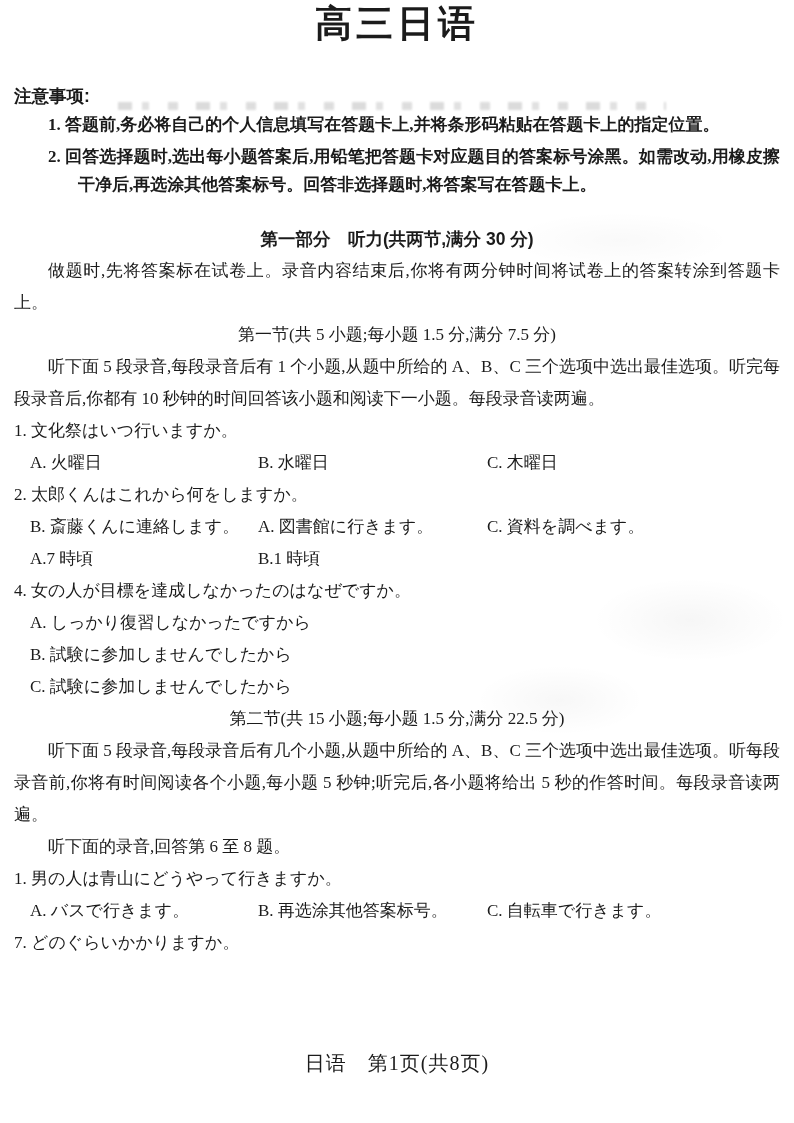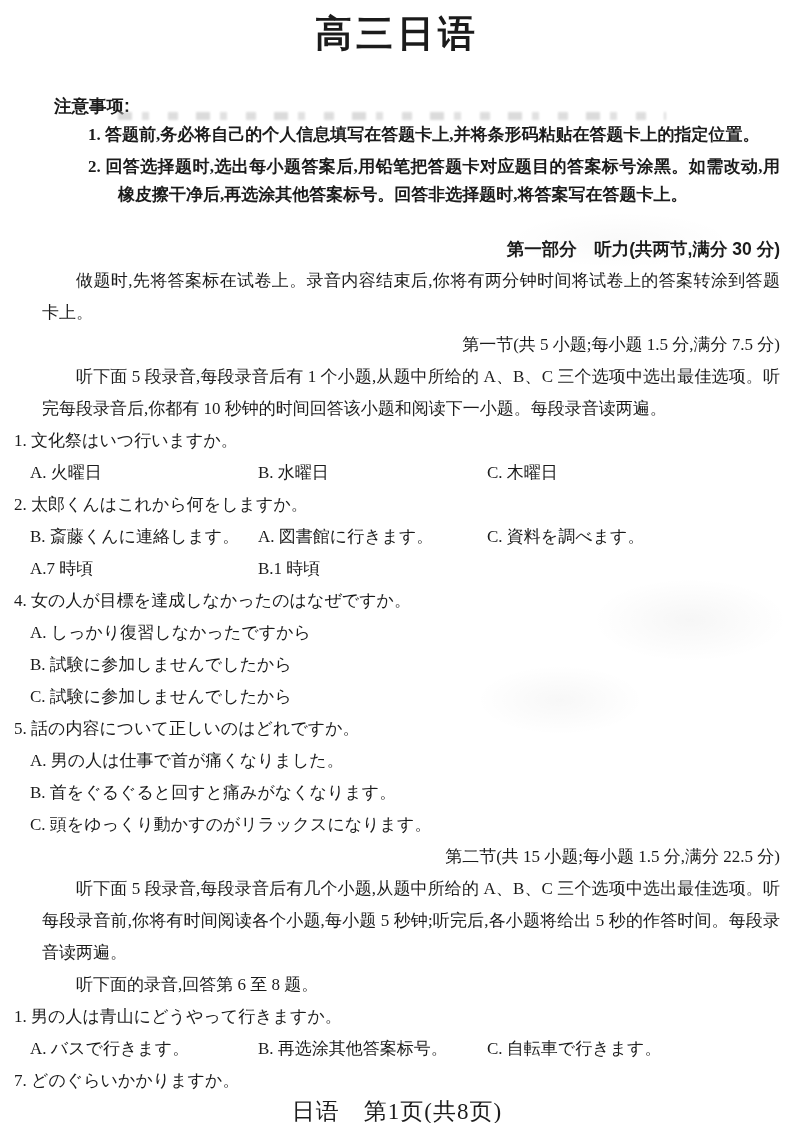--- a/index.html
+++ b/index.html
@@ -17,30 +17,30 @@
     position: absolute; inset: 0;
     pointer-events: none;
     background:
       radial-gradient(140px 60px at 690px 620px, rgba(0,0,0,0.035), transparent 70%),
       radial-gradient(120px 50px at 560px 700px, rgba(0,0,0,0.03), transparent 70%),
       radial-gradient(160px 40px at 620px 240px, rgba(0,0,0,0.025), transparent 70%);
   }
   .page { padding: 0 14px; position: relative; }
 
   .title {
-    margin-top: 10px;
+    margin-top: 0;
     height: 48px; line-height: 48px;
     text-align: center;
     font-family: "Liberation Sans", "DejaVu Sans", sans-serif;
     font-weight: bold;
     font-size: 37px;
     letter-spacing: 4px;
   }
 
-  .notice { margin-top: 37px; margin-left: 40px; }
+  .notice { margin-top: 37px; }
   .notice-heading {
     font-family: "Liberation Sans", "DejaVu Sans", sans-serif;
     font-weight: bold;
     font-size: 17.5px; line-height: 22px;
   }
   .notice-item {
     font-size: 17px; line-height: 28px;
     padding-left: 64px; text-indent: -30px;
     font-weight: 600;
     text-align: justify;
@@ -55,46 +55,45 @@
     background: repeating-linear-gradient(90deg,
       #bfbfbf 0 14px, transparent 14px 24px,
       #c9c9c9 24px 31px, transparent 31px 50px,
       #c3c3c3 50px 60px, transparent 60px 78px);
     filter: blur(1.3px);
     opacity: 0.55;
   }
 
   .main { font-size: 17px; line-height: 32px; margin-top: 24px; }
 
-  .part-heading, .section-heading { text-align: right; }
+  .part-heading, .section-heading { text-align: center; }
   .part-heading {
     font-family: "Liberation Sans", "DejaVu Sans", sans-serif;
     font-weight: bold;
     font-size: 17.5px;
   }
   .para {
     text-indent: 34px;
     text-align: justify;
-    margin-left: 28px;
   }
   .q-stem { text-align: justify; }
 
   .q-options.row {
     display: grid;
     grid-template-columns: 228px 229px auto;
     padding-left: 16px;
     font-family: Liberation Serif, serif;
   }
   .q-options.stack .opt { display: block; padding-left: 16px; }
 
   .footer {
     position: absolute;
-    left: 0; right: 0; top: 1086px;
+    left: 0; right: 0; top: 1050px;
     text-align: center;
-    font-size: 23px;
+    font-size: 20px;
     letter-spacing: 1px;
   }
 </style>
 </head>
 <body>
 
 <div class="page">
 
   <div class="title">高三日语</div>
 
@@ -141,28 +140,20 @@
 
     <div class="question">
       <div class="q-stem">4. 女の人が目標を達成しなかったのはなぜですか。</div>
       <div class="q-options stack">
         <span class="opt">A. しっかり復習しなかったですから</span>
         <span class="opt">B. 試験に参加しませんでしたから</span>
         <span class="opt">C. 試験に参加しませんでしたから</span>
       </div>
     </div>
 
-    <div class="question">
-      <div class="q-stem">5. 話の内容について正しいのはどれですか。</div>
-      <div class="q-options stack">
-        <span class="opt">A. 男の人は仕事で首が痛くなりました。</span>
-        <span class="opt">B. 首をぐるぐると回すと痛みがなくなります。</span>
-        <span class="opt">C. 頭をゆっくり動かすのがリラックスになります。</span>
-      </div>
-    </div>
 
     <div class="section-heading">第二节(共 15 小题;每小题 1.5 分,满分 22.5 分)</div>
     <div class="para">听下面 5 段录音,每段录音后有几个小题,从题中所给的 A、B、C 三个选项中选出最佳选项。听每段录音前,你将有时间阅读各个小题,每小题 5 秒钟;听完后,各小题将给出 5 秒的作答时间。每段录音读两遍。</div>
     <div class="para">听下面的录音,回答第 6 至 8 题。</div>
 
     <div class="question">
       <div class="q-stem">1. 男の人は青山にどうやって行きますか。</div>
       <div class="q-options row">
         <span class="opt">A. バスで行きます。</span>
         <span class="opt">B. 再选涂其他答案标号。</span>

